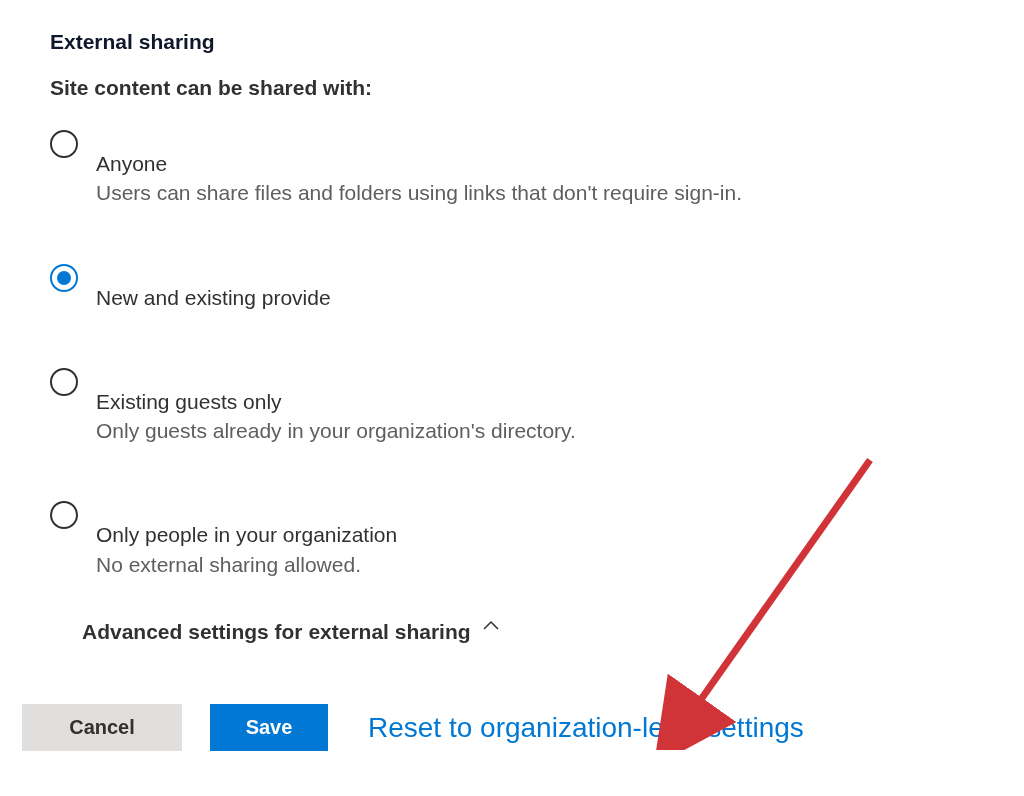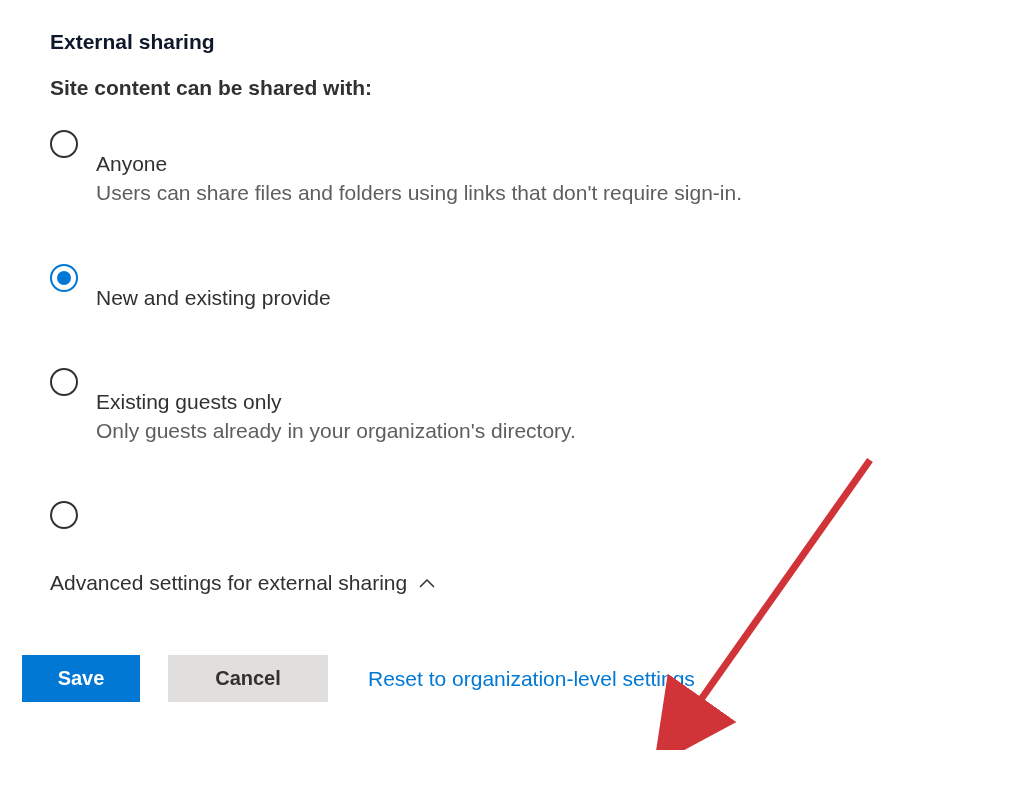--- a/index.html
+++ b/index.html
@@ -74,27 +74,28 @@
     }
     .radio-description {
       font-size: 21px;
       font-weight: 400;
       color: #605e5c;
       line-height: 1.3;
       margin-top: 2px;
     }
     .expander {
       display: flex;
-      align-items: center;
-      font-size: 21px;
-      font-weight: 400;
+      align-items: flex-start;
+      font-size: 21px;
+      font-weight: 700;
       color: #323130;
       cursor: pointer;
       margin-bottom: 60px;
       margin-top: -8px;
+      margin-left: 32px;
     }
     .chevron {
       margin-left: 12px;
       display: inline-flex;
     }
     .chevron svg {
       width: 16px;
       height: 10px;
     }
     .footer-actions {
@@ -115,21 +116,21 @@
     .btn-primary {
       background: #0078d4;
       color: #ffffff;
     }
     .btn-secondary {
       background: #e1dfdd;
       color: #323130;
       min-width: 160px;
     }
     .reset-link {
-      font-size: 21px;
+      font-size: 28px;
       color: #0078d4;
       text-decoration: none;
       cursor: pointer;
       margin-left: 12px;
     }
     .arrow-annotation {
       position: absolute;
       pointer-events: none;
     }
   </style>
@@ -162,36 +163,40 @@
     <div class="radio-option">
       <span class="radio-circle"></span>
       <div class="radio-text">
         <span class="radio-label">Existing guests only</span>
         <span class="radio-description">Only guests already in your organization's directory.</span>
       </div>
     </div>
 
     <div class="radio-option">
       <span class="radio-circle"></span>
+      <div class="radio-text">
+        <span class="radio-label">Only people in your organization</span>
+        <span class="radio-description">No external sharing allowed.</span>
+      </div>
     </div>
 
   </div>
 
   <div class="expander">
     <span>Advanced settings for external sharing</span>
     <span class="chevron">
       <svg viewBox="0 0 16 10" fill="none" stroke="#323130" stroke-width="1.5">
         <path d="M1 9 L8 2 L15 9"></path>
       </svg>
     </span>
   </div>
 
   <div class="footer-actions">
+    <button class="btn btn-secondary">Cancel</button>
     <button class="btn btn-primary">Save</button>
-    <button class="btn btn-secondary">Cancel</button>
     <a class="reset-link">Reset to organization-level settings</a>
   </div>
 </div>
 
 <svg class="arrow-annotation" style="left:640px; top:440px;" width="260" height="310">
   <defs>
     <marker id="arrowhead" markerWidth="12" markerHeight="12" refX="3" refY="6" orient="auto">
       <polygon points="0 0, 12 6, 0 12" fill="#d13438"></polygon>
     </marker>
   </defs>

